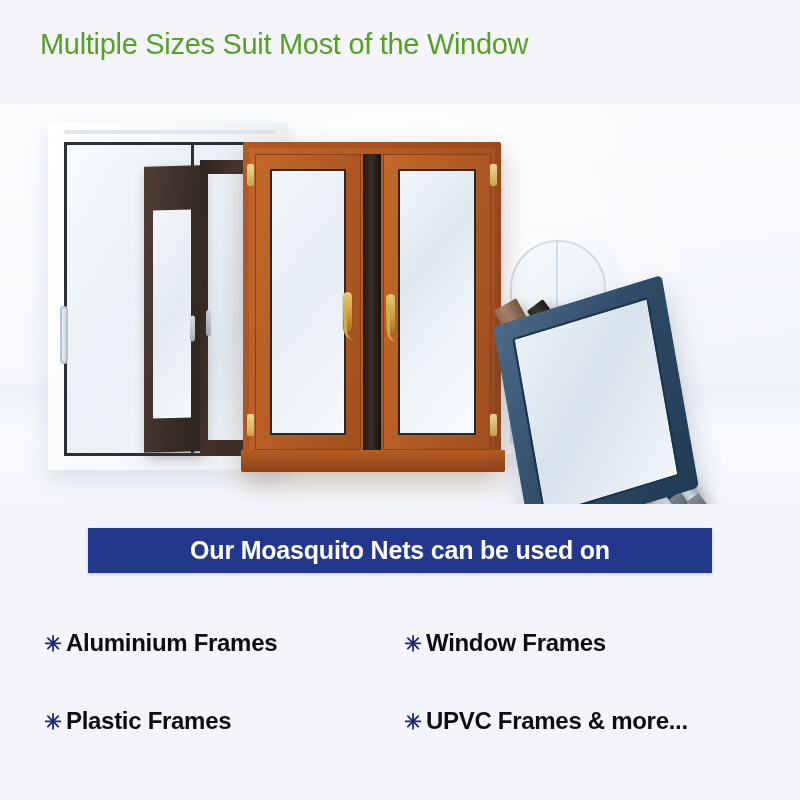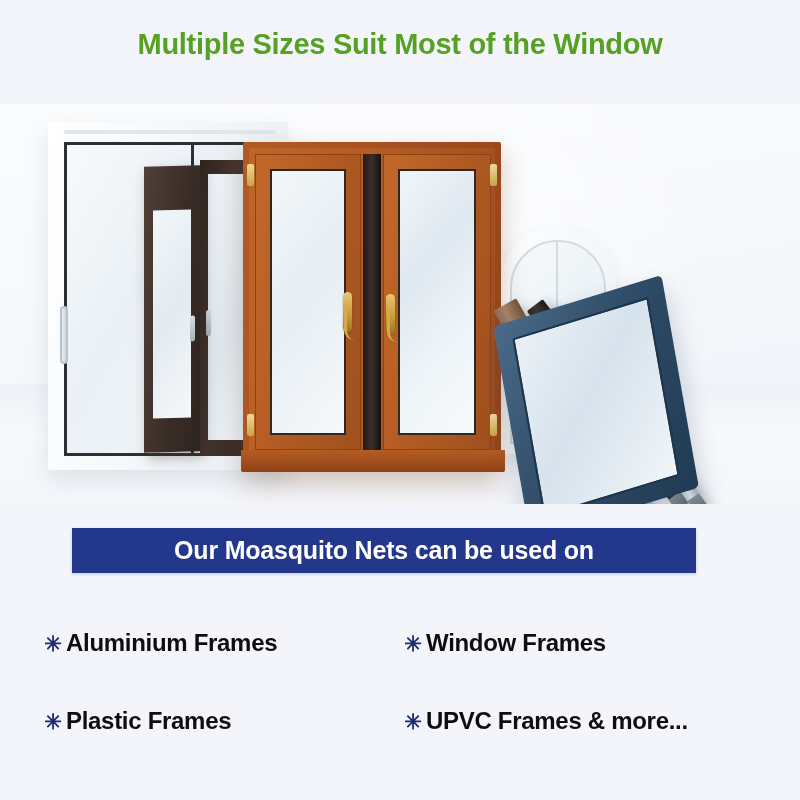--- a/index.html
+++ b/index.html
@@ -15,24 +15,24 @@
     font-family: "Liberation Sans", sans-serif;
     position: relative;
   }
 
   
   .headline {
     position: absolute;
     top: 26px;
     left: 40px;
     width: 720px;
-    text-align: center;
+    text-align: left;
     color: #56a024;
     font-size: 29px;
-    font-weight: bold;
+    font-weight: normal;
     line-height: 1.28;
     letter-spacing: -0.3px;
   }
   .headline .hl-line { display: block; white-space: nowrap; }
 
   
   .photo-stage {
     position: absolute;
     top: 104px;
     left: 0;
@@ -266,21 +266,21 @@
     background: linear-gradient(90deg, #cfd6dc 0%, #eef2f5 40%, #aab4bd 100%);
   }
   .prof-dark .tip {
     position: absolute; left: 0; right: 0; bottom: 0; height: 14px;
     background: linear-gradient(180deg, #8d949a, #6b7278);
   }
 
   
   .banner {
     position: absolute;
-    left: 72px; top: 528px;
+    left: 88px; top: 528px;
     width: 624px; height: 45px;
     background: #23378c;
     display: flex;
     align-items: center;
     justify-content: center;
     box-shadow: 0 1px 3px rgba(30,45,110,0.25);
   }
   .banner-text {
     color: #ffffff;
     font-size: 25px;

